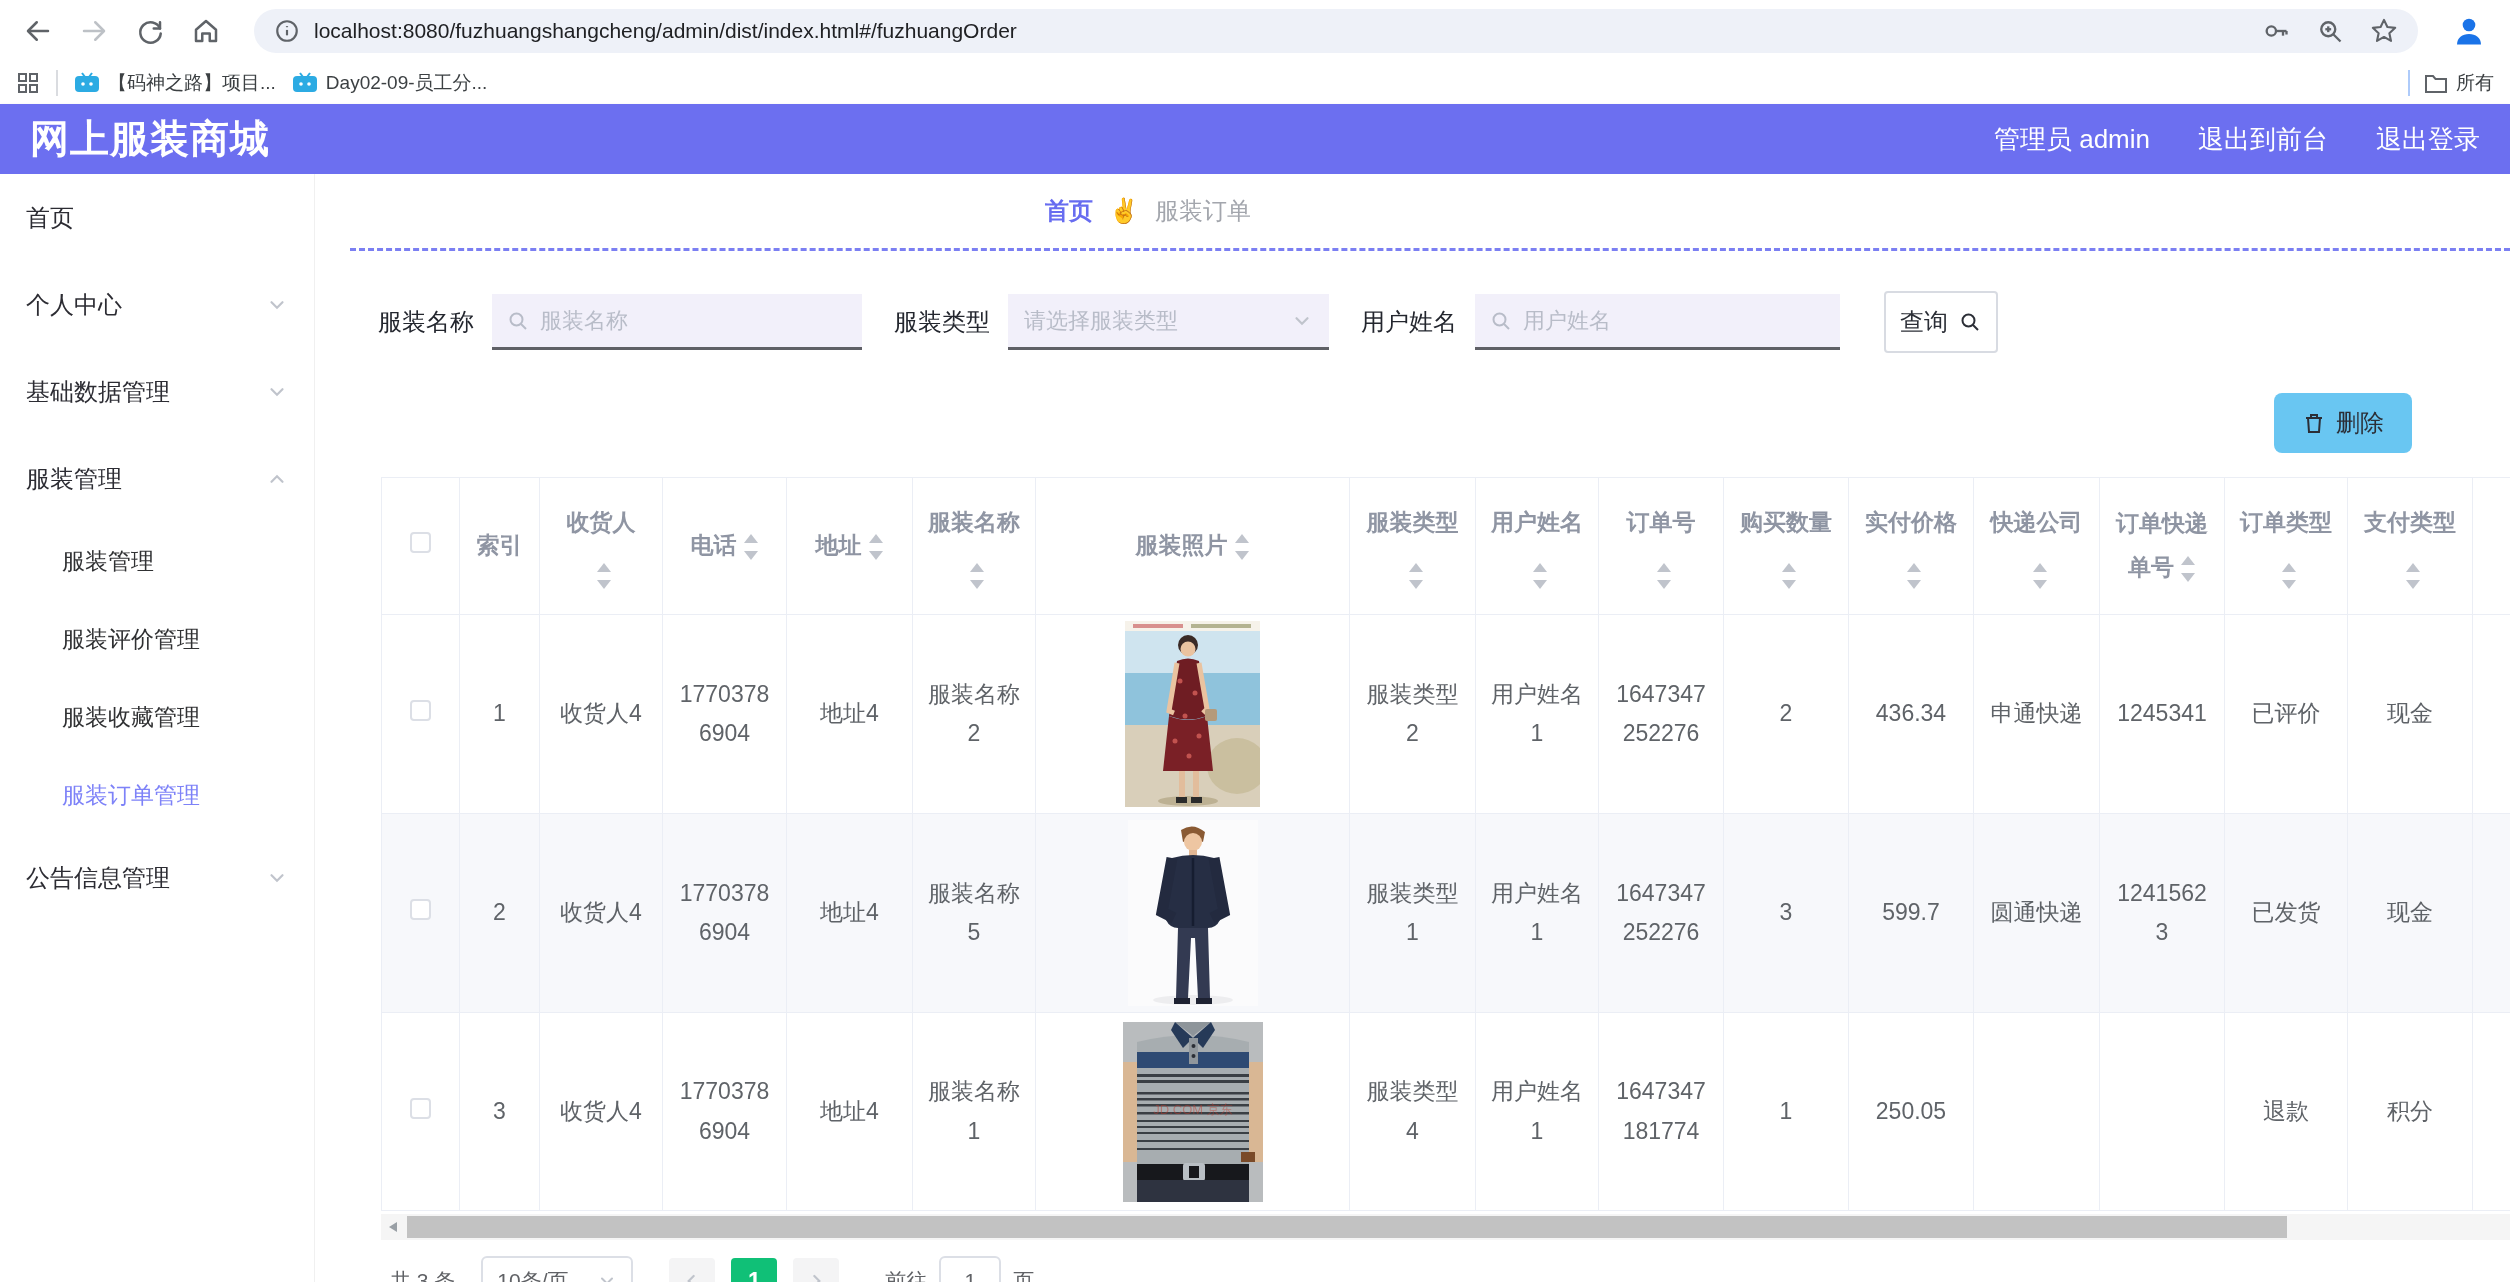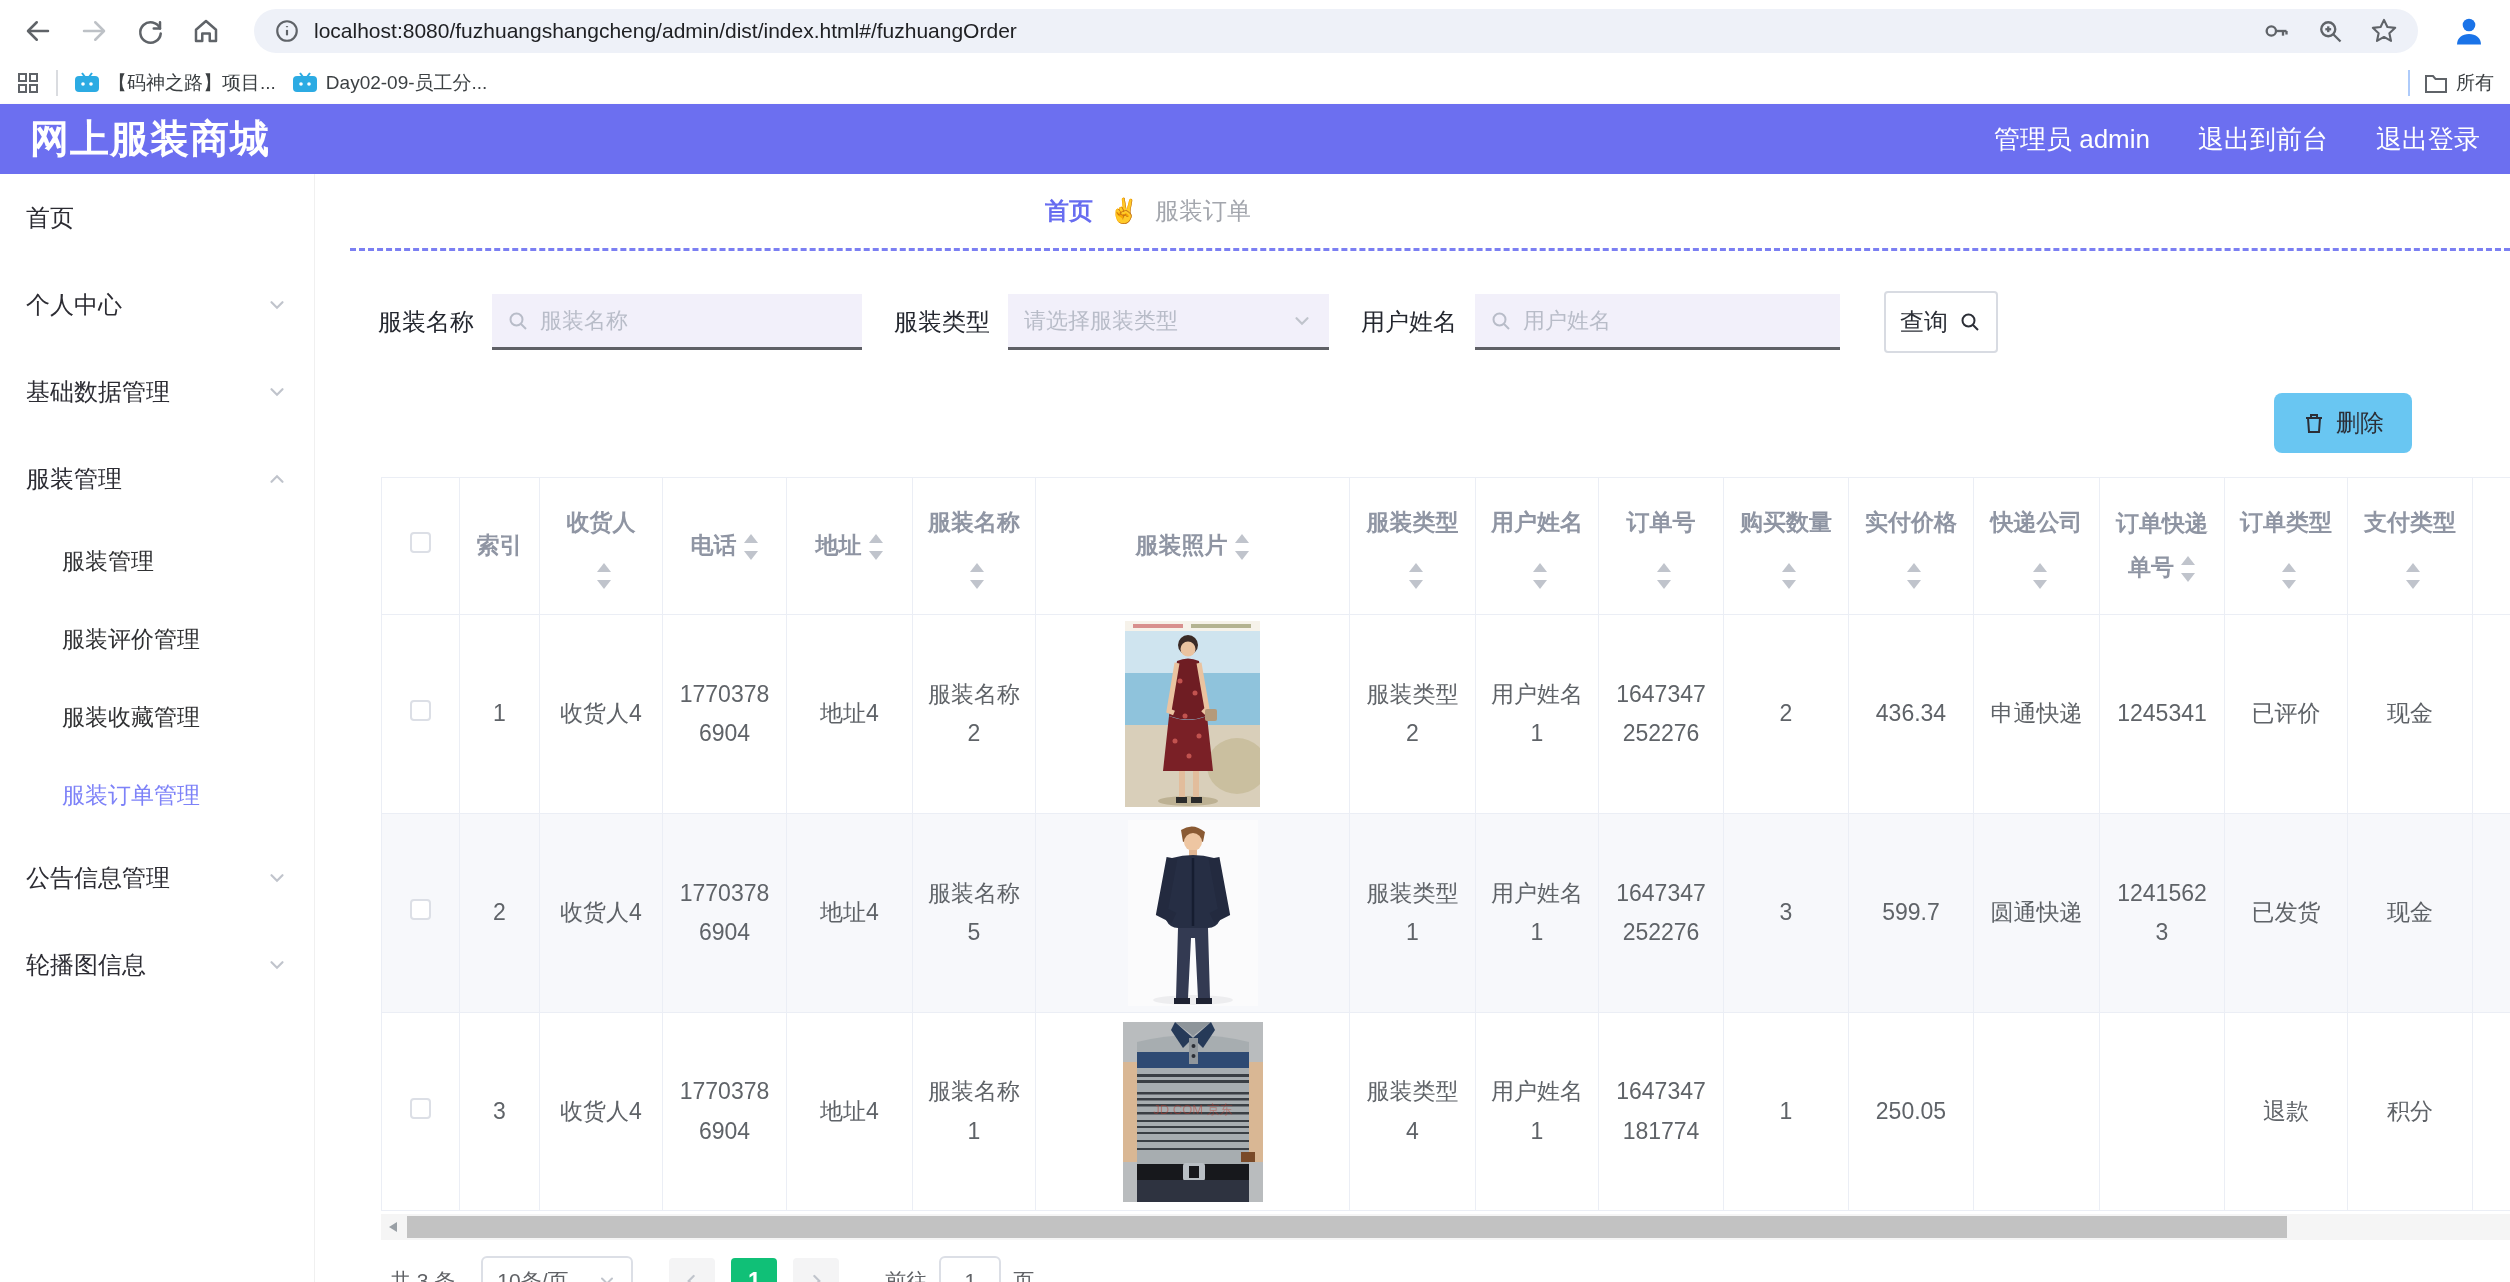--- a/index.html
+++ b/index.html
@@ -244,28 +244,20 @@
       <span>服装评价管理</span>
     </div>
     <div class="side-sub">
       <span>服装收藏管理</span>
     </div>
     <div class="side-sub active">
       <span>服装订单管理</span>
     </div>
     <div class="side-item">
       <span>公告信息管理</span>
-      <span class="chev">
-          <svg viewBox="0 0 24 24" fill="none" stroke="#c0c4cc" stroke-width="2.4" stroke-linecap="round">
-            <polyline points="6,9 12,15 18,9"></polyline>
-          </svg>
-        </span>
-    </div>
-    <div class="side-item">
-      <span>轮播图信息</span>
       <span class="chev">
           <svg viewBox="0 0 24 24" fill="none" stroke="#c0c4cc" stroke-width="2.4" stroke-linecap="round">
             <polyline points="6,9 12,15 18,9"></polyline>
           </svg>
         </span>
     </div>
   </div>
 
   <div class="main">
 

